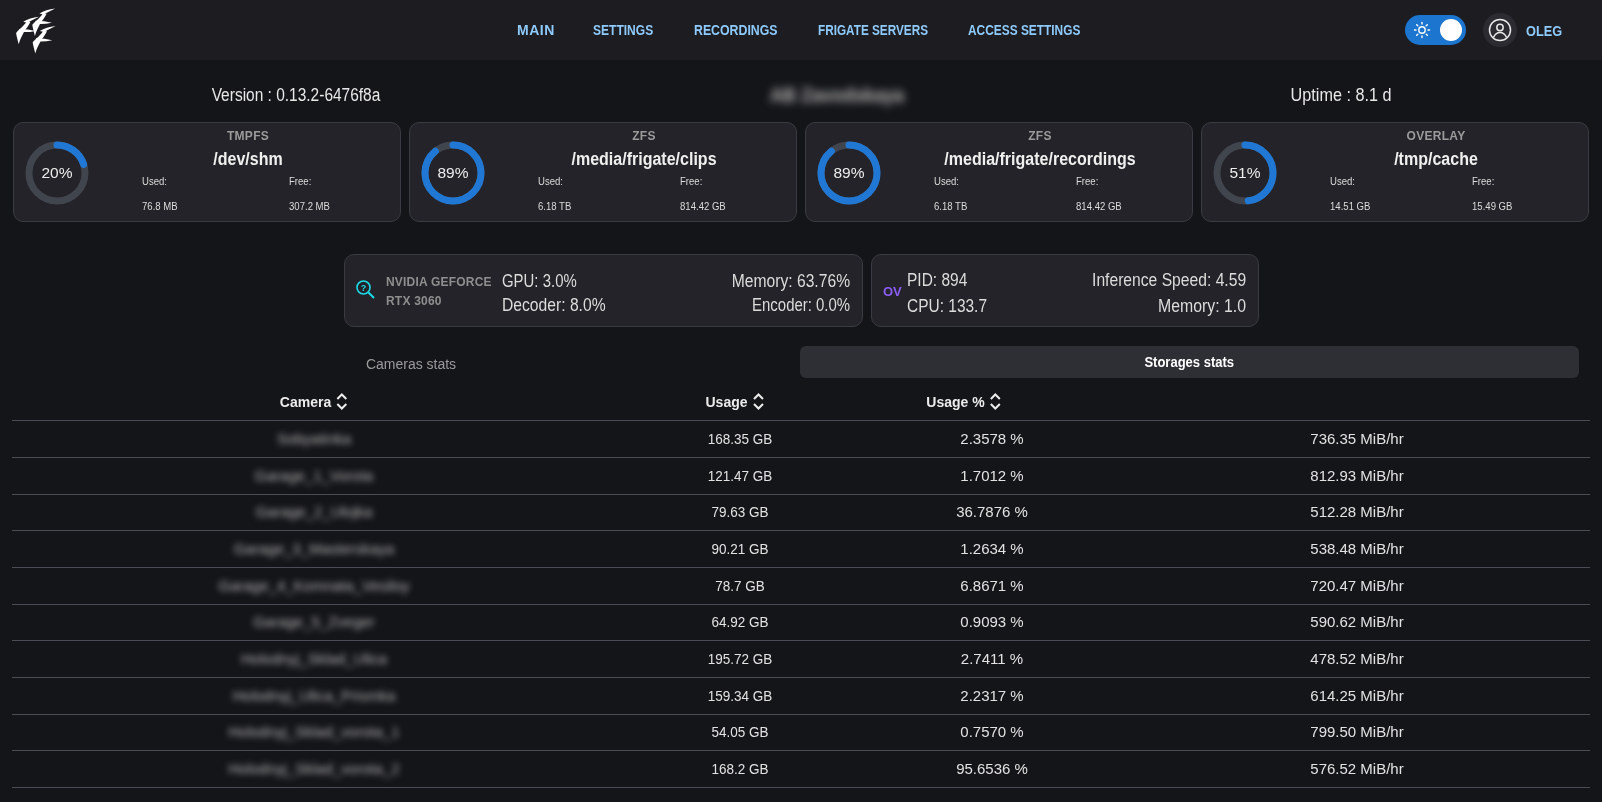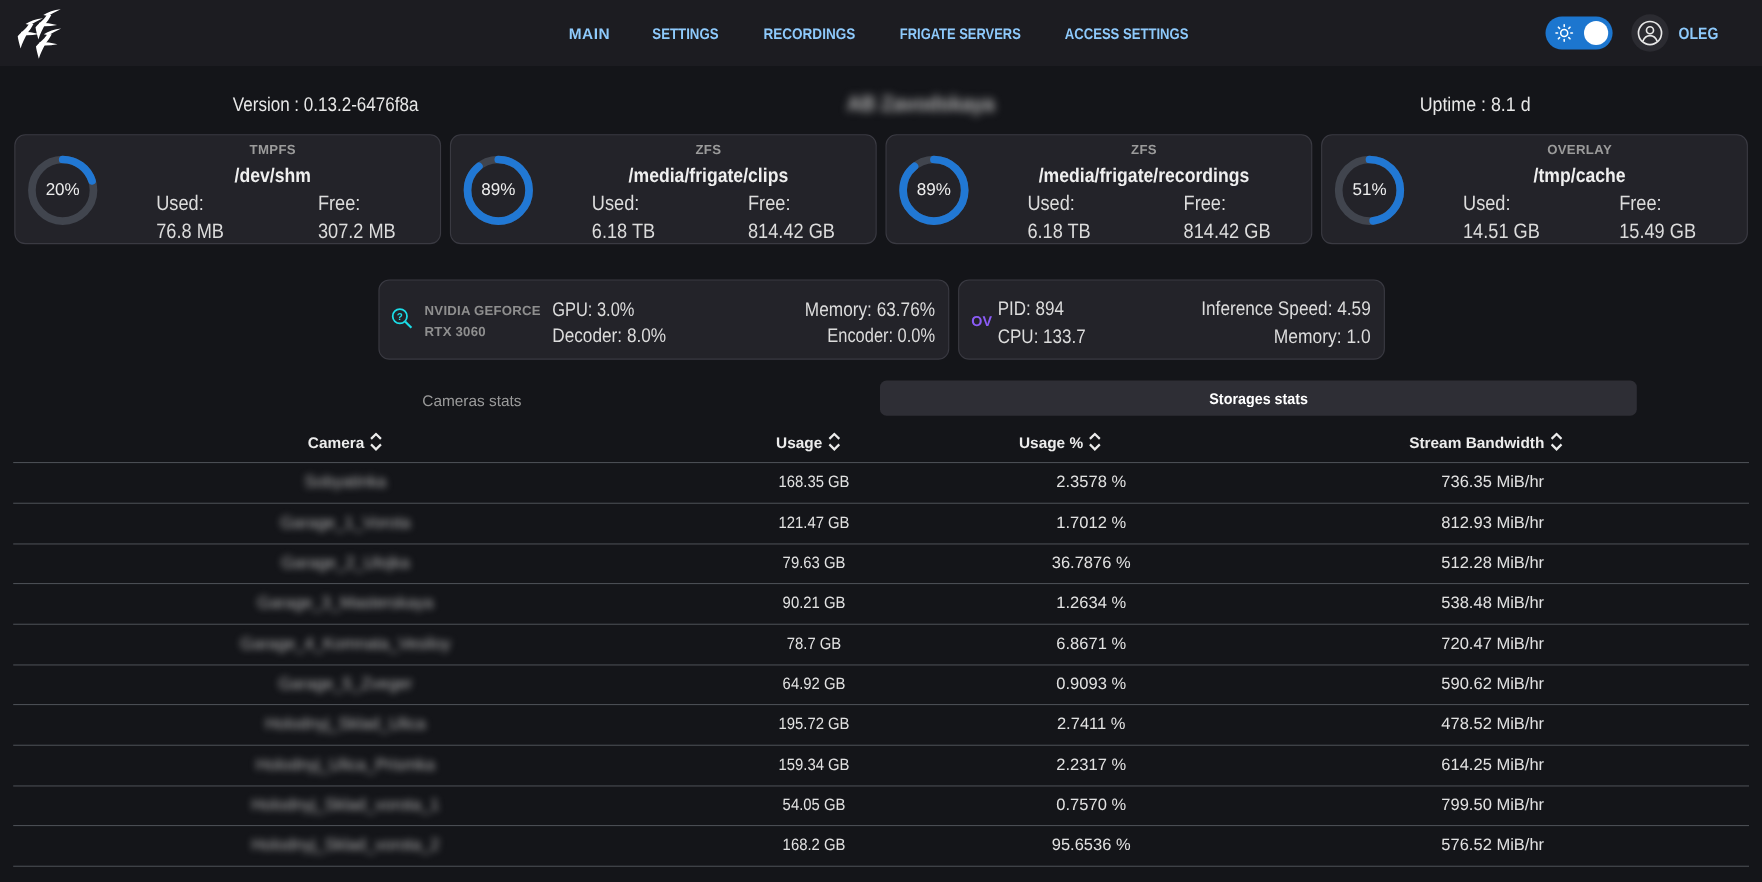--- a/index.html
+++ b/index.html
@@ -19,25 +19,25 @@
 .oleg { position:absolute; left:1526px; top:22px; font-size:15px; font-weight:700; color:#8ecafc; }
 
 .info { position:absolute; font-size:18px; color:#e8e8e8; white-space:nowrap; }
 .blurtitle { position:absolute; font-size:20px; font-weight:700; color:#b5b5b5; filter:blur(4px); white-space:nowrap; }
 
 .card { position:absolute; background:#232329; border:1px solid #3a3a42; border-radius:10px; }
 .ring { position:absolute; left:11px; top:18px; width:64px; height:64px; }
 .pct { position:absolute; left:11px; top:18px; width:64px; height:64px; display:flex; align-items:center; justify-content:center; font-size:15.5px; color:#ededed; }
 .t1 { font-size:12px; font-weight:700; color:#9b9b9b; letter-spacing:0.3px; }
 .cpath { font-size:18px; font-weight:700; color:#efefef; white-space:nowrap; }
-.clabel { position:absolute; font-size:19px; color:#dcdcdc; white-space:nowrap;text-decoration:underline; }
+.clabel { position:absolute; font-size:11px; color:#dcdcdc; white-space:nowrap;text-decoration:underline; }
 .glabel { font-size:18px; color:#dcdcdc; white-space:nowrap; }
 
-.tabL { position:absolute; font-size:14px; color:#9b9b9b;margin-left:18px; }
-.tabR { position:absolute; left:800px; top:346px; width:688px; height:32px; background:#2e2e35; border-radius:6px; display:flex; align-items:center; justify-content:center; font-size:14px; font-weight:700; color:#fff; }
+.tabL { position:absolute; font-size:14px; color:#9b9b9b; }
+.tabR { position:absolute; left:800px; top:346px; width:779px; height:32px; background:#2e2e35; border-radius:6px; display:flex; align-items:center; justify-content:center; font-size:14px; font-weight:700; color:#fff; }
 
 .thead { position:absolute; left:12px; top:383px; width:1578px; height:38px; border-bottom:1px solid #4a4d53; }
 .hcell { position:absolute; top:0; height:37px; display:flex; align-items:center; gap:5px; font-size:14px; font-weight:700; color:#ececec; transform:translateX(-50%); white-space:nowrap; }
 .row { position:absolute; left:12px; width:1578px; height:37px; border-bottom:1px solid #4a4d53; }
 .cell { position:absolute; top:0; height:36px; line-height:36px; font-size:15px; color:#e2e2e2; transform:translateX(-50%); white-space:nowrap; }
 .cname { color:#b2b2b2; filter:blur(3.2px); }
 </style>
 </head>
 <body>
 <div class="nav">
@@ -178,26 +178,20 @@
         <path d="M1.5 6 L6 1.5 L10.5 6"></path>
         <path d="M1.5 11 L6 15.5 L10.5 11"></path>
       </svg>
   </div>
   <div class="hcell" style="left:952px">Usage %
     <svg width="12" height="17" viewBox="0 0 12 17" fill="none" stroke="#ececec" stroke-width="2">
         <path d="M1.5 6 L6 1.5 L10.5 6"></path>
         <path d="M1.5 11 L6 15.5 L10.5 11"></path>
       </svg>
   </div>
-  <div class="hcell" style="left:1339px">Stream Bandwidth
-    <svg width="12" height="17" viewBox="0 0 12 17" fill="none" stroke="#ececec" stroke-width="2">
-        <path d="M1.5 6 L6 1.5 L10.5 6"></path>
-        <path d="M1.5 11 L6 15.5 L10.5 11"></path>
-      </svg>
-  </div>
 </div>
 
 <div class="row" style="top:421px">
   <span class="cell cname" style="left:302px">Sobyatinka</span>
   <span class="cell" style="left:728px"><span class="nw" style="transform:scaleX(0.9)">168.35 GB</span></span>
   <span class="cell" style="left:980px">2.3578 %</span>
   <span class="cell" style="left:1345px">736.35 MiB/hr</span>
 </div>
 <div class="row" style="top:457.7px">
   <span class="cell cname" style="left:302px">Garage_1_Vorota</span>

